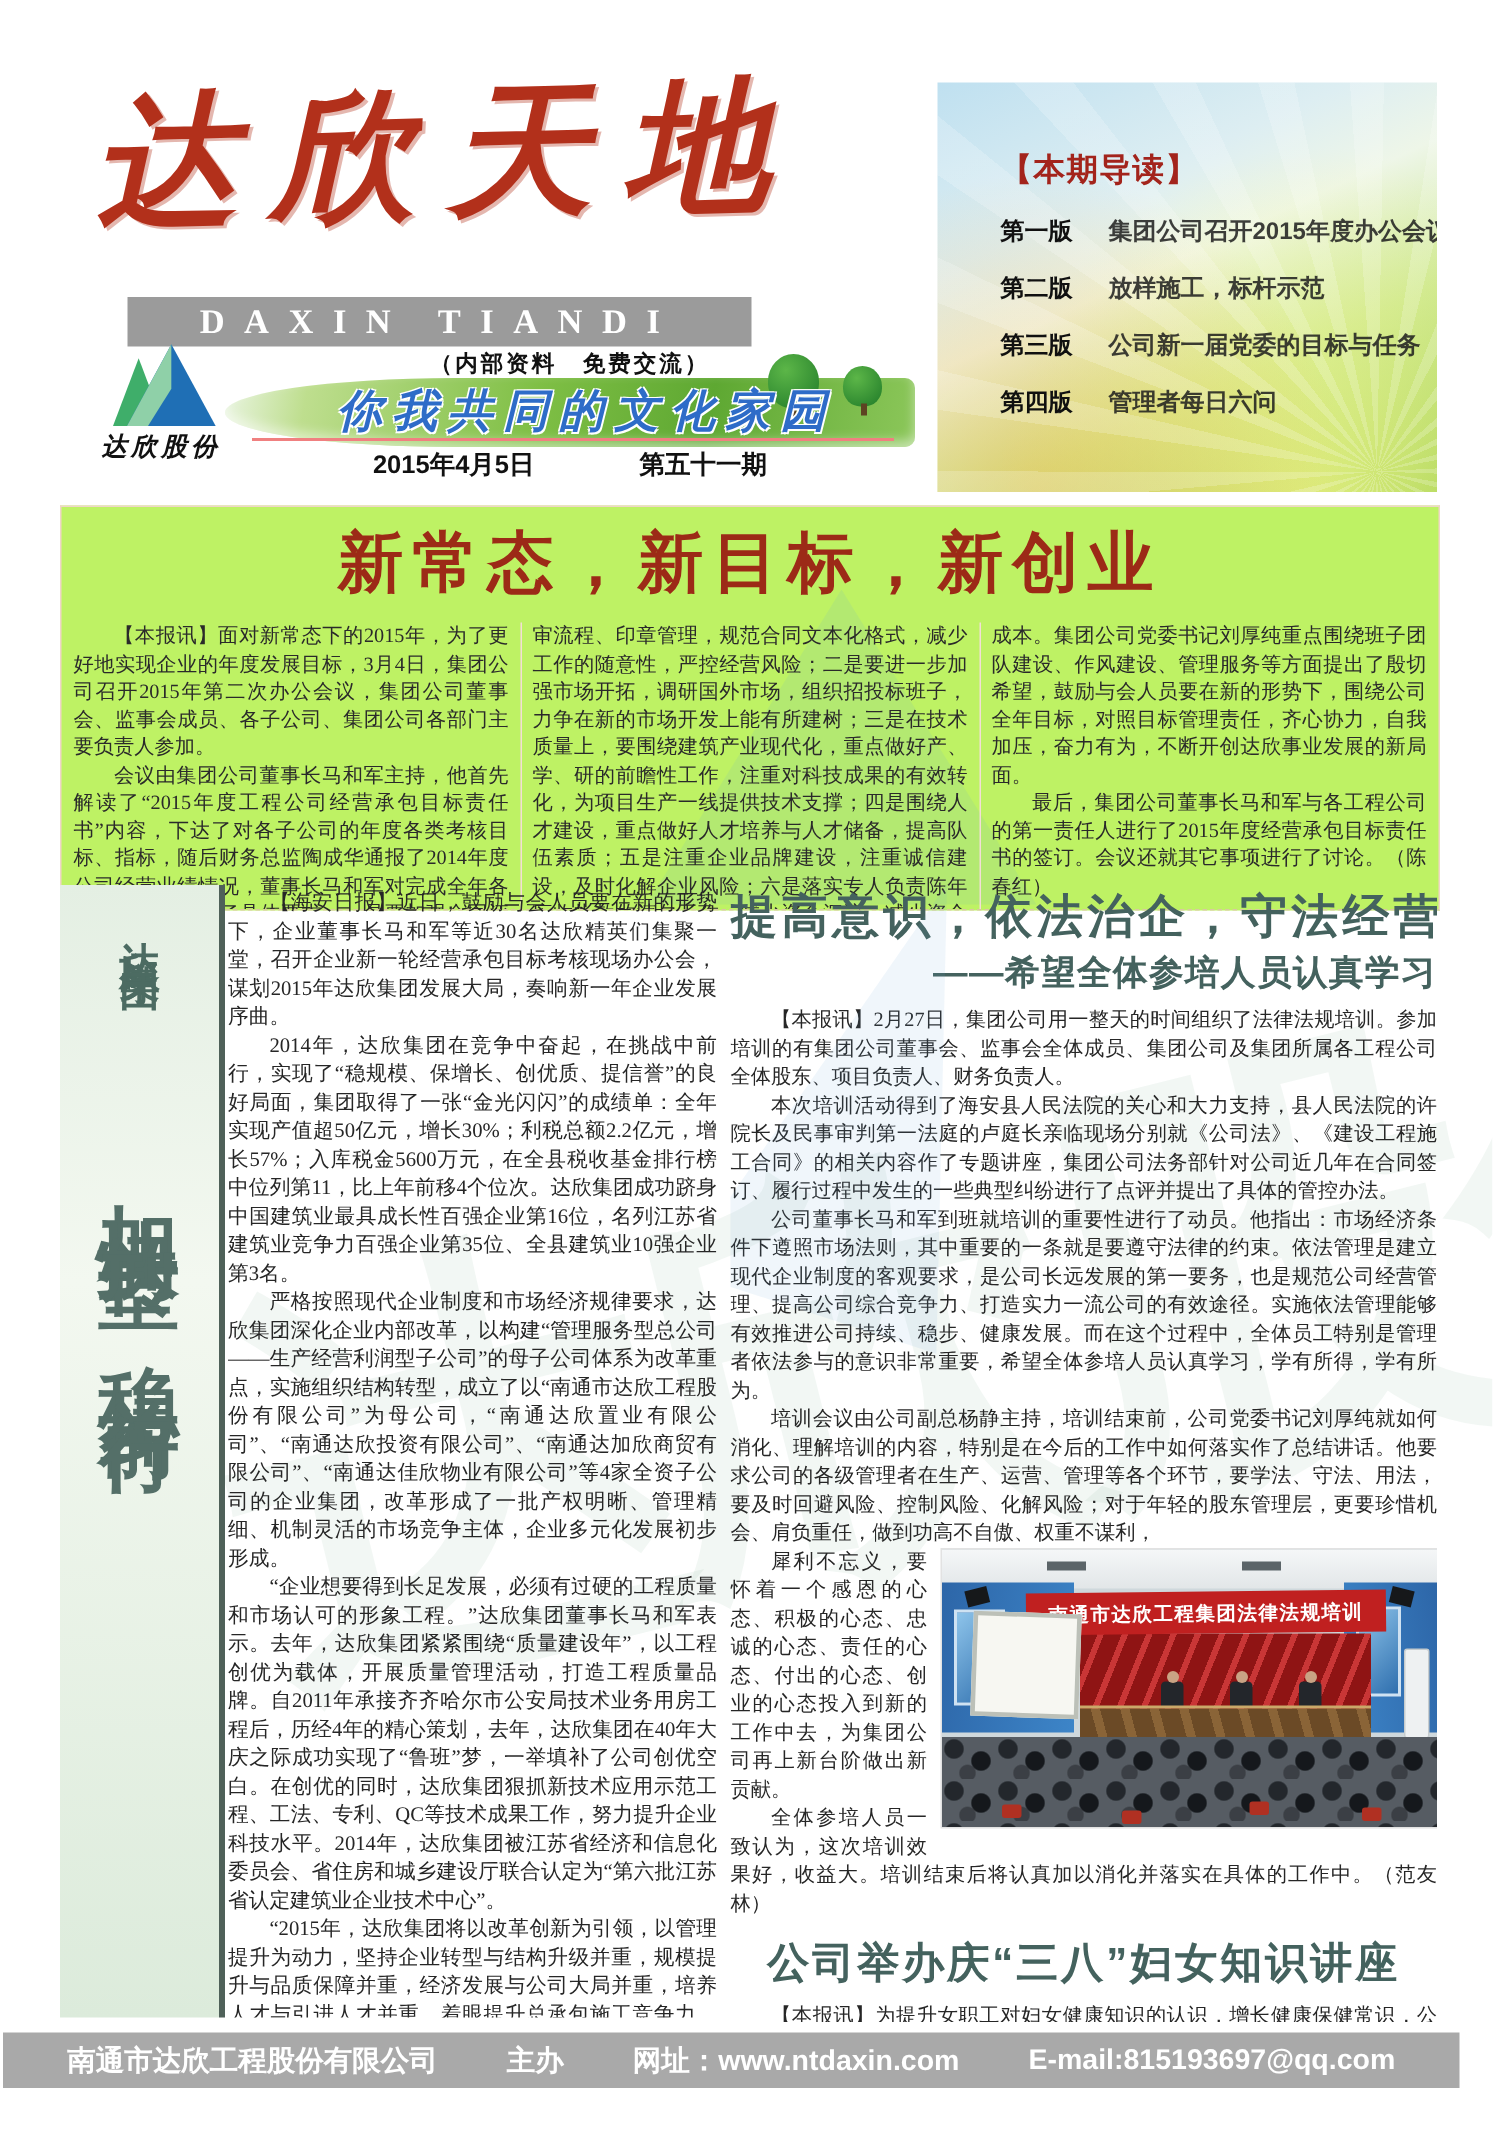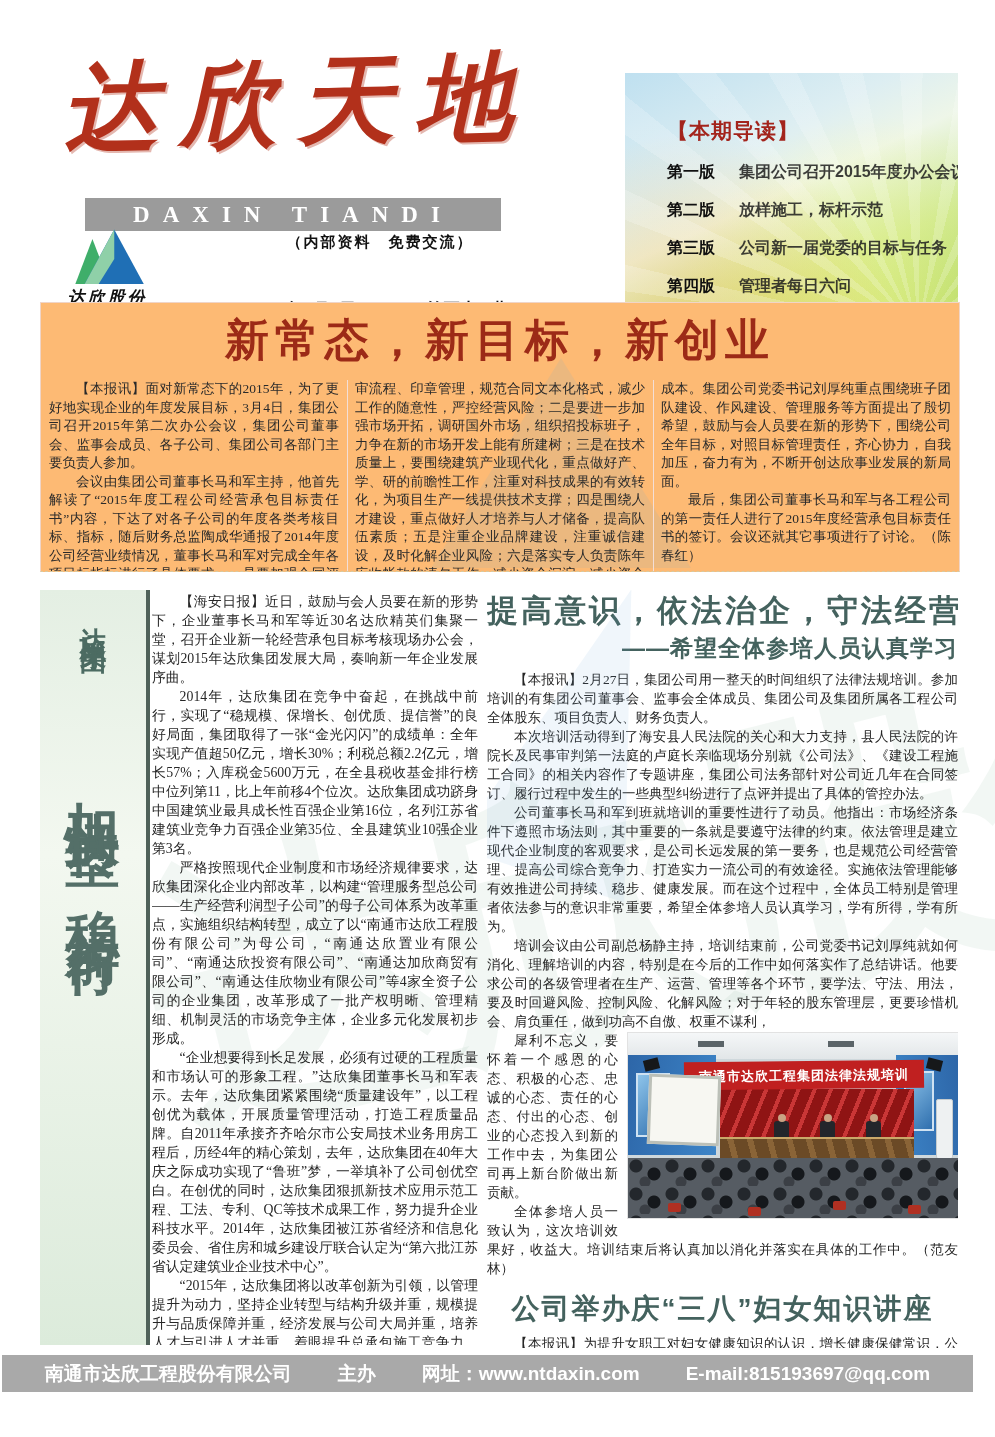--- a/index.html
+++ b/index.html
@@ -29,29 +29,29 @@
   .tree.t2{width:26px;height:27px;right:22px;top:-8px;}
   .tree .trunk{position:absolute;left:45%;bottom:-6px;width:4px;height:8px;background:#5d4322;}
   .dateline{position:absolute;left:150px;top:298px;width:460px;display:flex;justify-content:center;gap:70px;
       font-size:17px;font-weight:bold;color:#111;font-family:"Liberation Sans",sans-serif;}
   
   .guide{position:absolute;left:625px;top:55px;width:333px;height:273px;overflow:hidden;
       background:
         repeating-conic-gradient(from 200deg at 88% 95%, rgba(255,255,255,.20) 0 5deg, rgba(255,255,255,0) 5deg 13deg),
         radial-gradient(ellipse at 20% 100%, rgba(245,180,70,.45), transparent 55%),
         radial-gradient(ellipse at 75% 105%, rgba(250,250,140,.7), transparent 60%),
-        linear-gradient(155deg,#bfe0f0 0%,#ddeef2 30%,#eef6e8 45%,#c8e690 68%,#8fc84a 100%); margin-top: 18px;}
+        linear-gradient(155deg,#bfe0f0 0%,#ddeef2 30%,#eef6e8 45%,#c8e690 68%,#8fc84a 100%);}
   .guide-title{margin:44px 0 0 42px;font-size:21px;font-weight:bold;color:#a3241c;
       font-family:"Liberation Sans",sans-serif;letter-spacing:1px;}
   .guide-item{margin:17px 0 0 42px;font-size:16px;font-family:"Liberation Sans",sans-serif;
       display:flex;gap:24px;white-space:nowrap;}
   .guide-item .g-label{font-weight:bold;color:#101010;}
   .guide-item .g-text{color:#1d1d1d;font-weight:bold;opacity:.85;}
   
-  .lead-box{position:absolute;left:40px;top:302px;width:918px;height:268px;background:#fdba74;
+  .lead-box{position:absolute;left:40px;top:337px;width:918px;height:268px;background:#bef264;
       border:1px solid #f0d5c8;border-bottom:1px dashed #d9c9a0;overflow:hidden;}
   .lead-tri{position:absolute;left:390px;top:55px;width:0;height:0;border-left:130px solid transparent;
       border-right:130px solid transparent;border-bottom:210px solid rgba(110,170,215,.12);}
   .lead-headline{margin-top:8px;text-align:center;font-size:44px;font-weight:bold;color:#9c2a17;
       letter-spacing:6px;font-family:"Liberation Sans",sans-serif;}
   .lead-subhead{text-align:right;padding-right:58px;margin-top:2px;font-size:27px;font-weight:bold;
       font-style:italic;color:#bd3c1c;font-family:"DejaVu Serif",serif;letter-spacing:2px;}
   .lead-cols{position:relative;margin-top:10px;padding:0 8px;column-count:3;column-gap:16px;
       column-rule:1px solid #f3ded6;font-size:13.5px;line-height:18.5px;text-align:justify;color:#2a2a2a;}
   .lead-cols p{margin:0;text-indent:2em;}
@@ -131,20 +131,30 @@
 
   <div class="logo-wrap">
     <svg width="78" height="56" viewBox="0 0 100 72">
       <polygon points="30,14 52,72 8,72" fill="#3fae6a"></polygon>
       <polygon points="58,2 96,72 20,72" fill="#1f6fb5"></polygon>
       <polygon points="58,2 58,40 38,72 20,72" fill="#8fd0a8"></polygon>
     </svg>
     <div class="logo-text">达欣股份</div>
   </div>
 
+  <div class="grass">
+    <div class="tree t1">
+        <div class="trunk"></div>
+      </div>
+    <div class="tree t2">
+        <div class="trunk"></div>
+      </div>
+    <div class="grass-slogan">你我共同的文化家园</div>
+    <div class="grass-line"></div>
+  </div>
   <div class="dateline">
     <span>2015年4月5日</span>
     <span>第五十一期</span>
   </div>
 
   <div class="guide">
     <div class="guide-title">【本期导读】</div>
     <div class="guide-item">
       <span class="g-label">第一版</span>
       <span class="g-text">集团公司召开2015年度办公会议</span>

